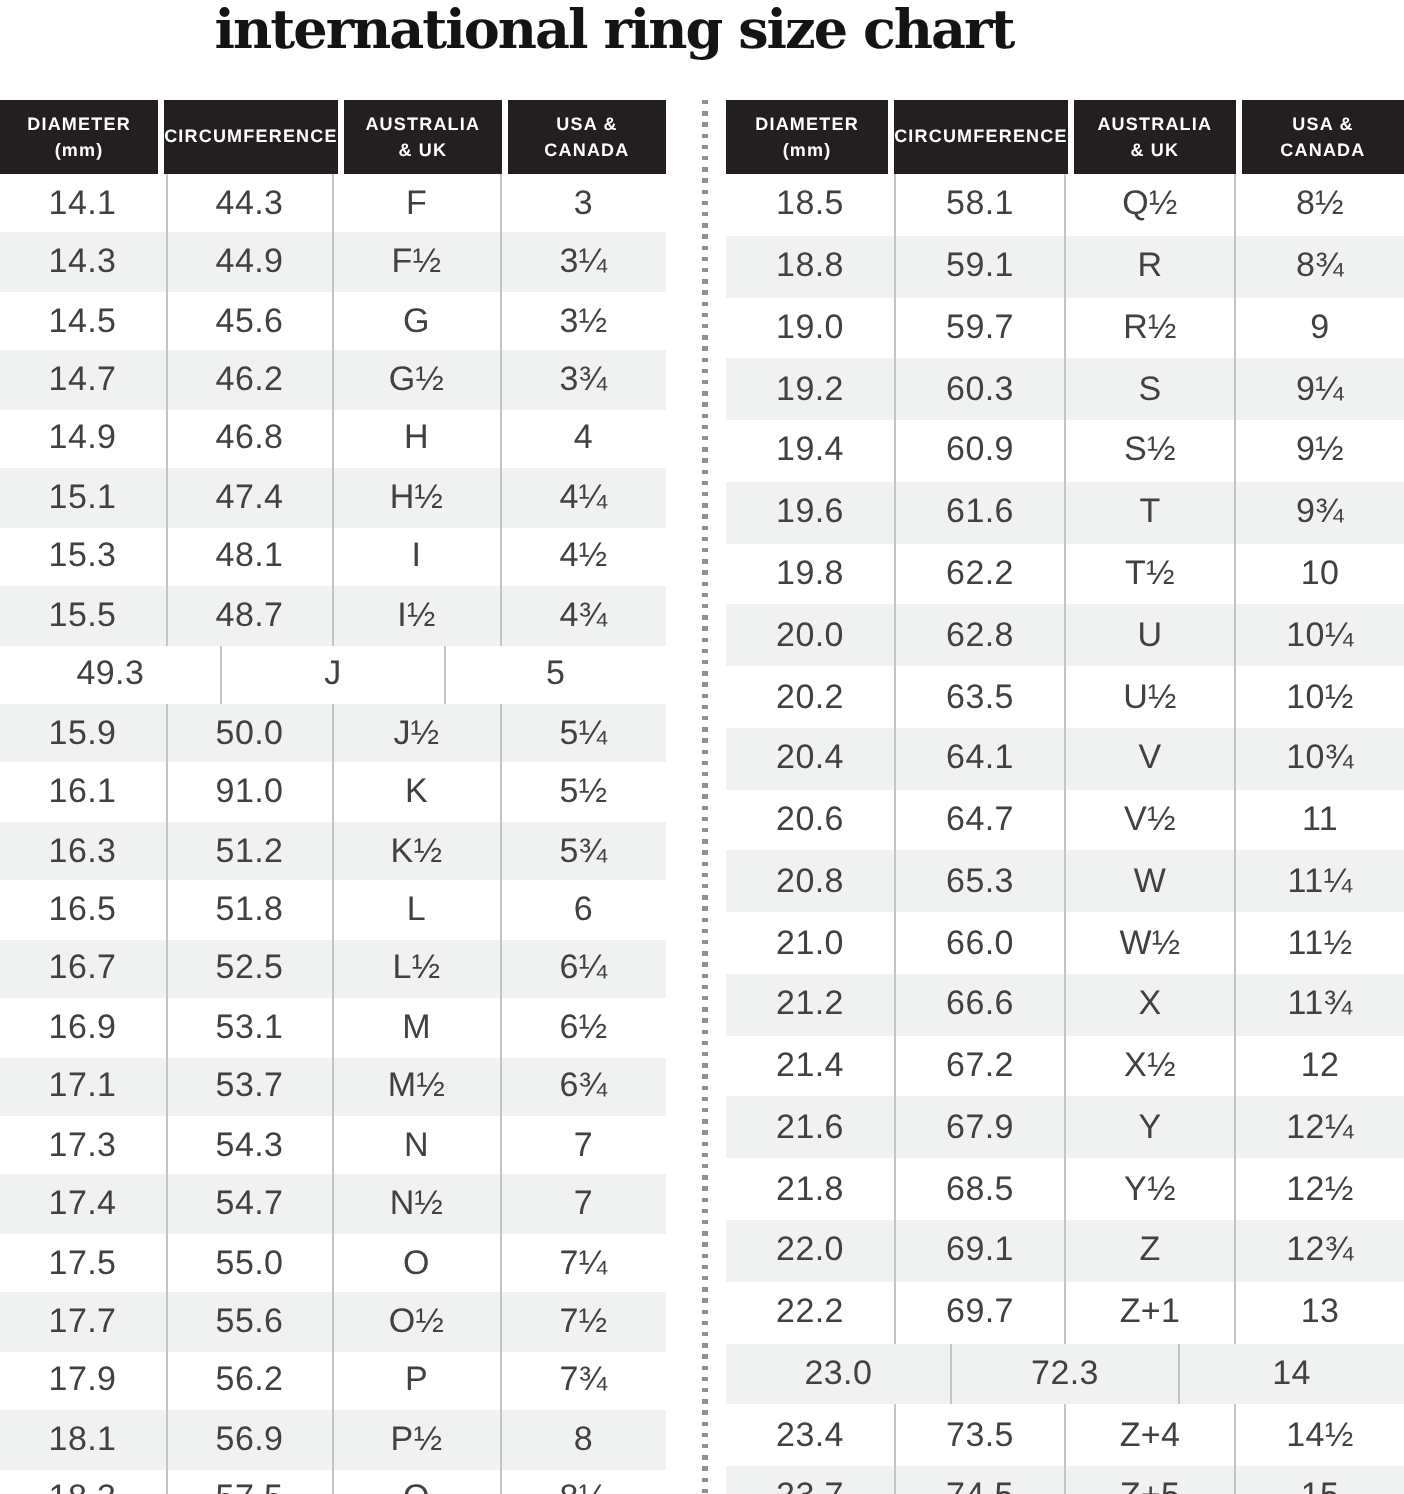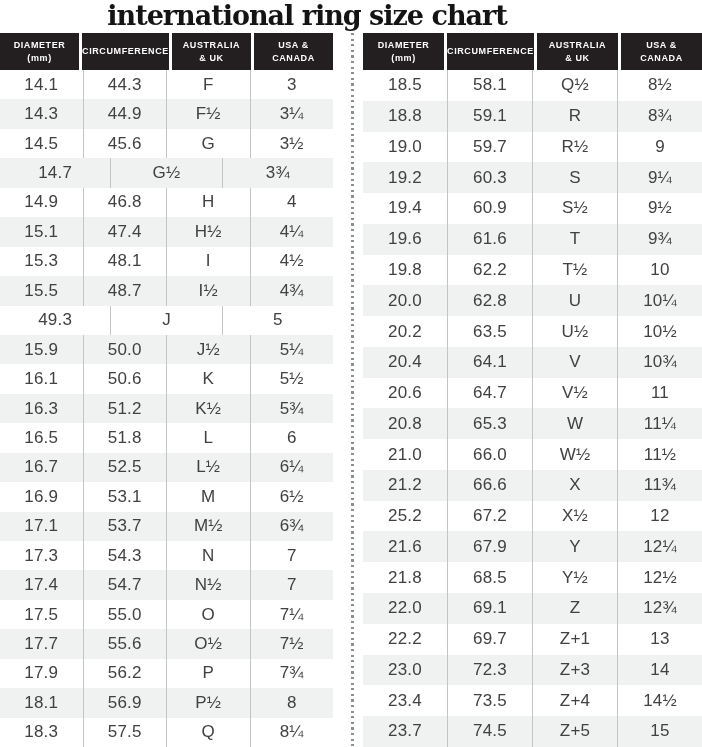--- a/index.html
+++ b/index.html
@@ -14,21 +14,21 @@
   * { box-sizing: border-box; margin: 0; padding: 0; }
   html, body { background: #ffffff; }
   body {
     width: 702px; height: 747px;
     font-family: "Liberation Sans", sans-serif;
     overflow: hidden;
   }
   .page { width: 702px; height: 747px; overflow: hidden; }
 
   .title {
-    height: 33px;
+    height: 50px;
     line-height: 32px;
     text-align: center;
     padding-right: 88px;
     font-family: "DejaVu Serif", serif;
     font-weight: bold;
     font-size: 27px;
     letter-spacing: -1px;
     color: var(--title-color);
     white-space: nowrap;
   }
@@ -122,20 +122,21 @@
             <div class="cell">3¼</div>
           </div>
           <div class="row">
             <div class="cell">14.5</div>
             <div class="cell">45.6</div>
             <div class="cell">G</div>
             <div class="cell">3½</div>
           </div>
           <div class="row">
             <div class="cell">14.7</div>
+            <div class="cell">46.2</div>
             <div class="cell">G½</div>
             <div class="cell">3¾</div>
           </div>
           <div class="row">
             <div class="cell">14.9</div>
             <div class="cell">46.8</div>
             <div class="cell">H</div>
             <div class="cell">4</div>
           </div>
           <div class="row">
@@ -162,21 +163,21 @@
             <div class="cell">5</div>
           </div>
           <div class="row">
             <div class="cell">15.9</div>
             <div class="cell">50.0</div>
             <div class="cell">J½</div>
             <div class="cell">5¼</div>
           </div>
           <div class="row">
             <div class="cell">16.1</div>
-            <div class="cell">50.6</div>
+            <div class="cell">91.0</div>
             <div class="cell">K</div>
             <div class="cell">5½</div>
           </div>
           <div class="row">
             <div class="cell">16.3</div>
             <div class="cell">51.2</div>
             <div class="cell">K½</div>
             <div class="cell">5¾</div>
           </div>
           <div class="row">
@@ -347,21 +348,21 @@
             <div class="cell">W½</div>
             <div class="cell">11½</div>
           </div>
           <div class="row">
             <div class="cell">21.2</div>
             <div class="cell">66.6</div>
             <div class="cell">X</div>
             <div class="cell">11¾</div>
           </div>
           <div class="row">
-            <div class="cell">25.2</div>
+            <div class="cell">21.4</div>
             <div class="cell">67.2</div>
             <div class="cell">X½</div>
             <div class="cell">12</div>
           </div>
           <div class="row">
             <div class="cell">21.6</div>
             <div class="cell">67.9</div>
             <div class="cell">Y</div>
             <div class="cell">12¼</div>
           </div>
@@ -379,21 +380,20 @@
           </div>
           <div class="row">
             <div class="cell">22.2</div>
             <div class="cell">69.7</div>
             <div class="cell">Z+1</div>
             <div class="cell">13</div>
           </div>
           <div class="row">
             <div class="cell">23.0</div>
             <div class="cell">72.3</div>
-            <div class="cell">Z+3</div>
             <div class="cell">14</div>
           </div>
           <div class="row">
             <div class="cell">23.4</div>
             <div class="cell">73.5</div>
             <div class="cell">Z+4</div>
             <div class="cell">14½</div>
           </div>
           <div class="row">
             <div class="cell">23.7</div>

